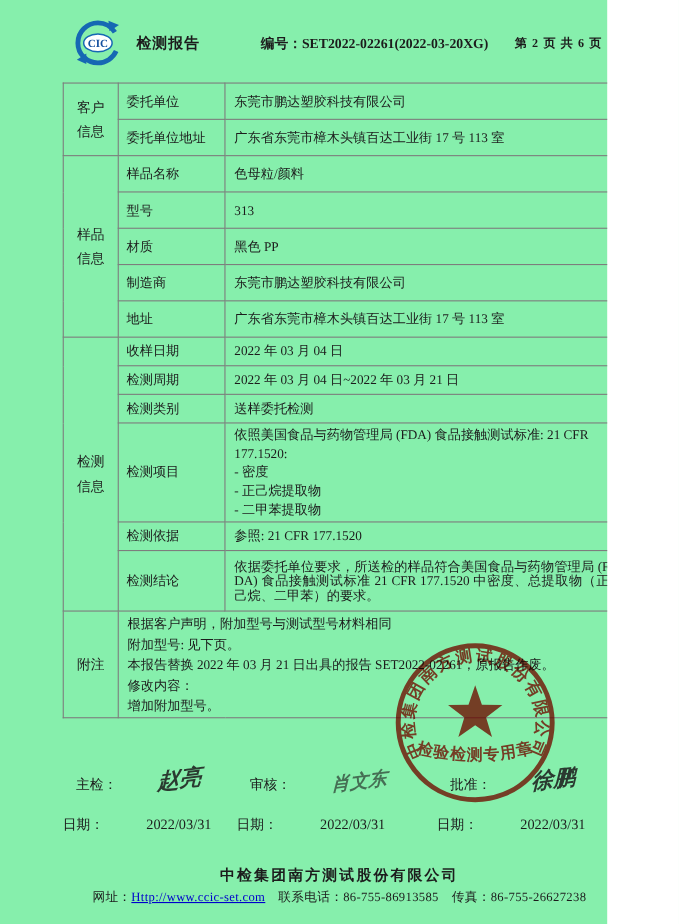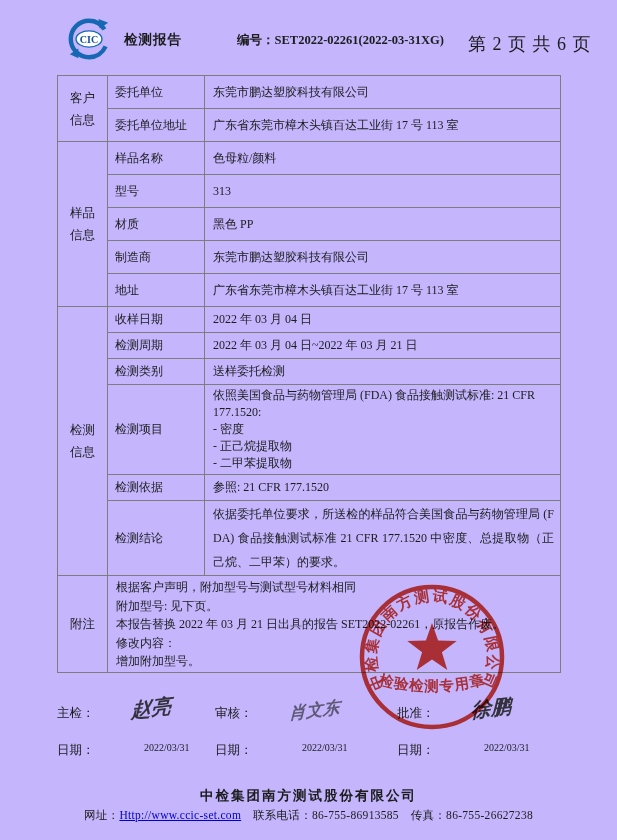--- a/index.html
+++ b/index.html
@@ -1,52 +1,52 @@
 <!DOCTYPE html>
 <html><head>
 <meta charset="utf-8">
 <style>
   html,body{margin:0;padding:0;background:#ffffff;}
   .page{
-    position:relative;width:617px;height:840px;background:#c4b5fd;overflow:hidden;
+    position:relative;width:552px;height:840px;background:#86efac;overflow:hidden;
     font-family:"Liberation Serif","DejaVu Serif",serif;color:#1c1c1c;
   }
   
   .logo{position:absolute;left:66px;top:16px;width:46px;height:46px;}
   .hdr-title{position:absolute;left:124px;top:31px;font-size:13.5px;font-weight:bold;letter-spacing:1px;}
   .hdr-no{position:absolute;left:237px;top:32px;font-size:12.5px;font-weight:bold;}
-  .hdr-page{position:absolute;left:468px;top:32px;font-size:18px;font-weight:normal;letter-spacing:1px;text-align:right;}
+  .hdr-page{position:absolute;left:468px;top:32px;font-size:11px;font-weight:bold;letter-spacing:1px;text-align:right;}
   
   table.rep{
     position:absolute;left:57px;top:75px;width:503px;border-collapse:collapse;table-layout:fixed;
     font-size:12px;color:#1c1c1c;
   }
   table.rep td{border:1px solid #7d7d7d;vertical-align:middle;word-break:break-all;}
   td.group{text-align:center;line-height:22px;font-size:12.5px;}
   td.lbl{padding-left:7px;}
   td.val{padding-left:8px;padding-right:6px;}
   tr.h33{height:33px;} tr.h26{height:26px;}
   tr.hitems{height:85px;} tr.hconc{height:55px;} tr.hnotes{height:93px;}
   td.multiline{line-height:17px;padding-top:2px;padding-bottom:2px;}
-  td.conc{line-height:24px;text-align:justify;padding-top:1px;}
+  td.conc{line-height:13px;text-align:justify;padding-top:1px;}
   td.notes-cell{line-height:18.5px;padding-top:2px;}
   
   .sigs{position:absolute;left:57px;top:686px;width:503px;display:flex;}
   .sigcol{display:flex;flex-direction:column;}
   .sigcol.c1{width:158px;} .sigcol.c2{width:182px;} .sigcol.c3{width:163px;}
-  .sigrow1{height:36px;display:flex;align-items:flex-end;}
+  .sigrow1{height:36px;display:flex;align-items:flex-end;margin-left:12px;}
   .sigrow2{margin-top:20px;display:flex;align-items:flex-start;}
   .role{font-size:12.5px;width:52px;flex:0 0 auto;}
   .sig{
     display:inline-block;font-size:20px;font-weight:bold;font-style:italic;
     transform:rotate(-7deg) skewX(-8deg);opacity:.85;color:#1b1b1b;
     margin-left:22px;white-space:nowrap;
   }
   .sigcol.c2 .sig{opacity:.6;font-size:17px;}
-  .date{font-size:10px;margin-left:35px;font-family:Liberation Serif, serif;}
+  .date{font-size:13px;margin-left:24px;font-family:Liberation Serif, serif;}
   
   .stamp{position:absolute;left:352px;top:577px;width:160px;height:160px;
          mix-blend-mode:multiply;opacity:.92;pointer-events:none;}
   
   .footer{position:absolute;left:0;top:787px;width:617px;text-align:center;}
   .f-company{font-size:13.5px;font-weight:bold;letter-spacing:2px;}
   .f-line{font-size:11.5px;margin-top:2.5px;letter-spacing:.3px;}
   .f-link{color:#0000cc;text-decoration:underline;cursor:pointer;}
 </style>
 </head>
@@ -55,21 +55,21 @@
 <div class="page">
 
   <svg class="logo" viewBox="0 0 48 48" aria-hidden="true">
     <circle cx="24" cy="24" r="19" fill="none" stroke="#1668b3" stroke-width="4.6" stroke-dasharray="100 19" stroke-dashoffset="-8"></circle>
     <polygon points="34,3 44,7 35,13" fill="#1668b3"></polygon>
     <polygon points="13,44 4,40 13,34" fill="#1668b3"></polygon>
     <ellipse cx="24" cy="24" rx="13.5" ry="8.5" fill="#ffffff" stroke="#1668b3" stroke-width="1.4"></ellipse>
     <text x="24" y="28" text-anchor="middle" font-size="10.5" font-weight="bold" fill="#134f9e" font-family="Liberation Serif, serif">CIC</text>
   </svg>
   <div class="hdr-title">检测报告</div>
-  <div class="hdr-no"><span>编号：</span><span>SET2022-02261(2022-03-31XG)</span></div>
+  <div class="hdr-no"><span>编号：</span><span>SET2022-02261(2022-03-20XG)</span></div>
   <div class="hdr-page">第 2 页 共 6 页</div>
 
   <table class="rep">
     <colgroup>
         <col style="width:50px">
         <col style="width:97px">
         <col style="width:356px">
       </colgroup>
 
     <tbody>

